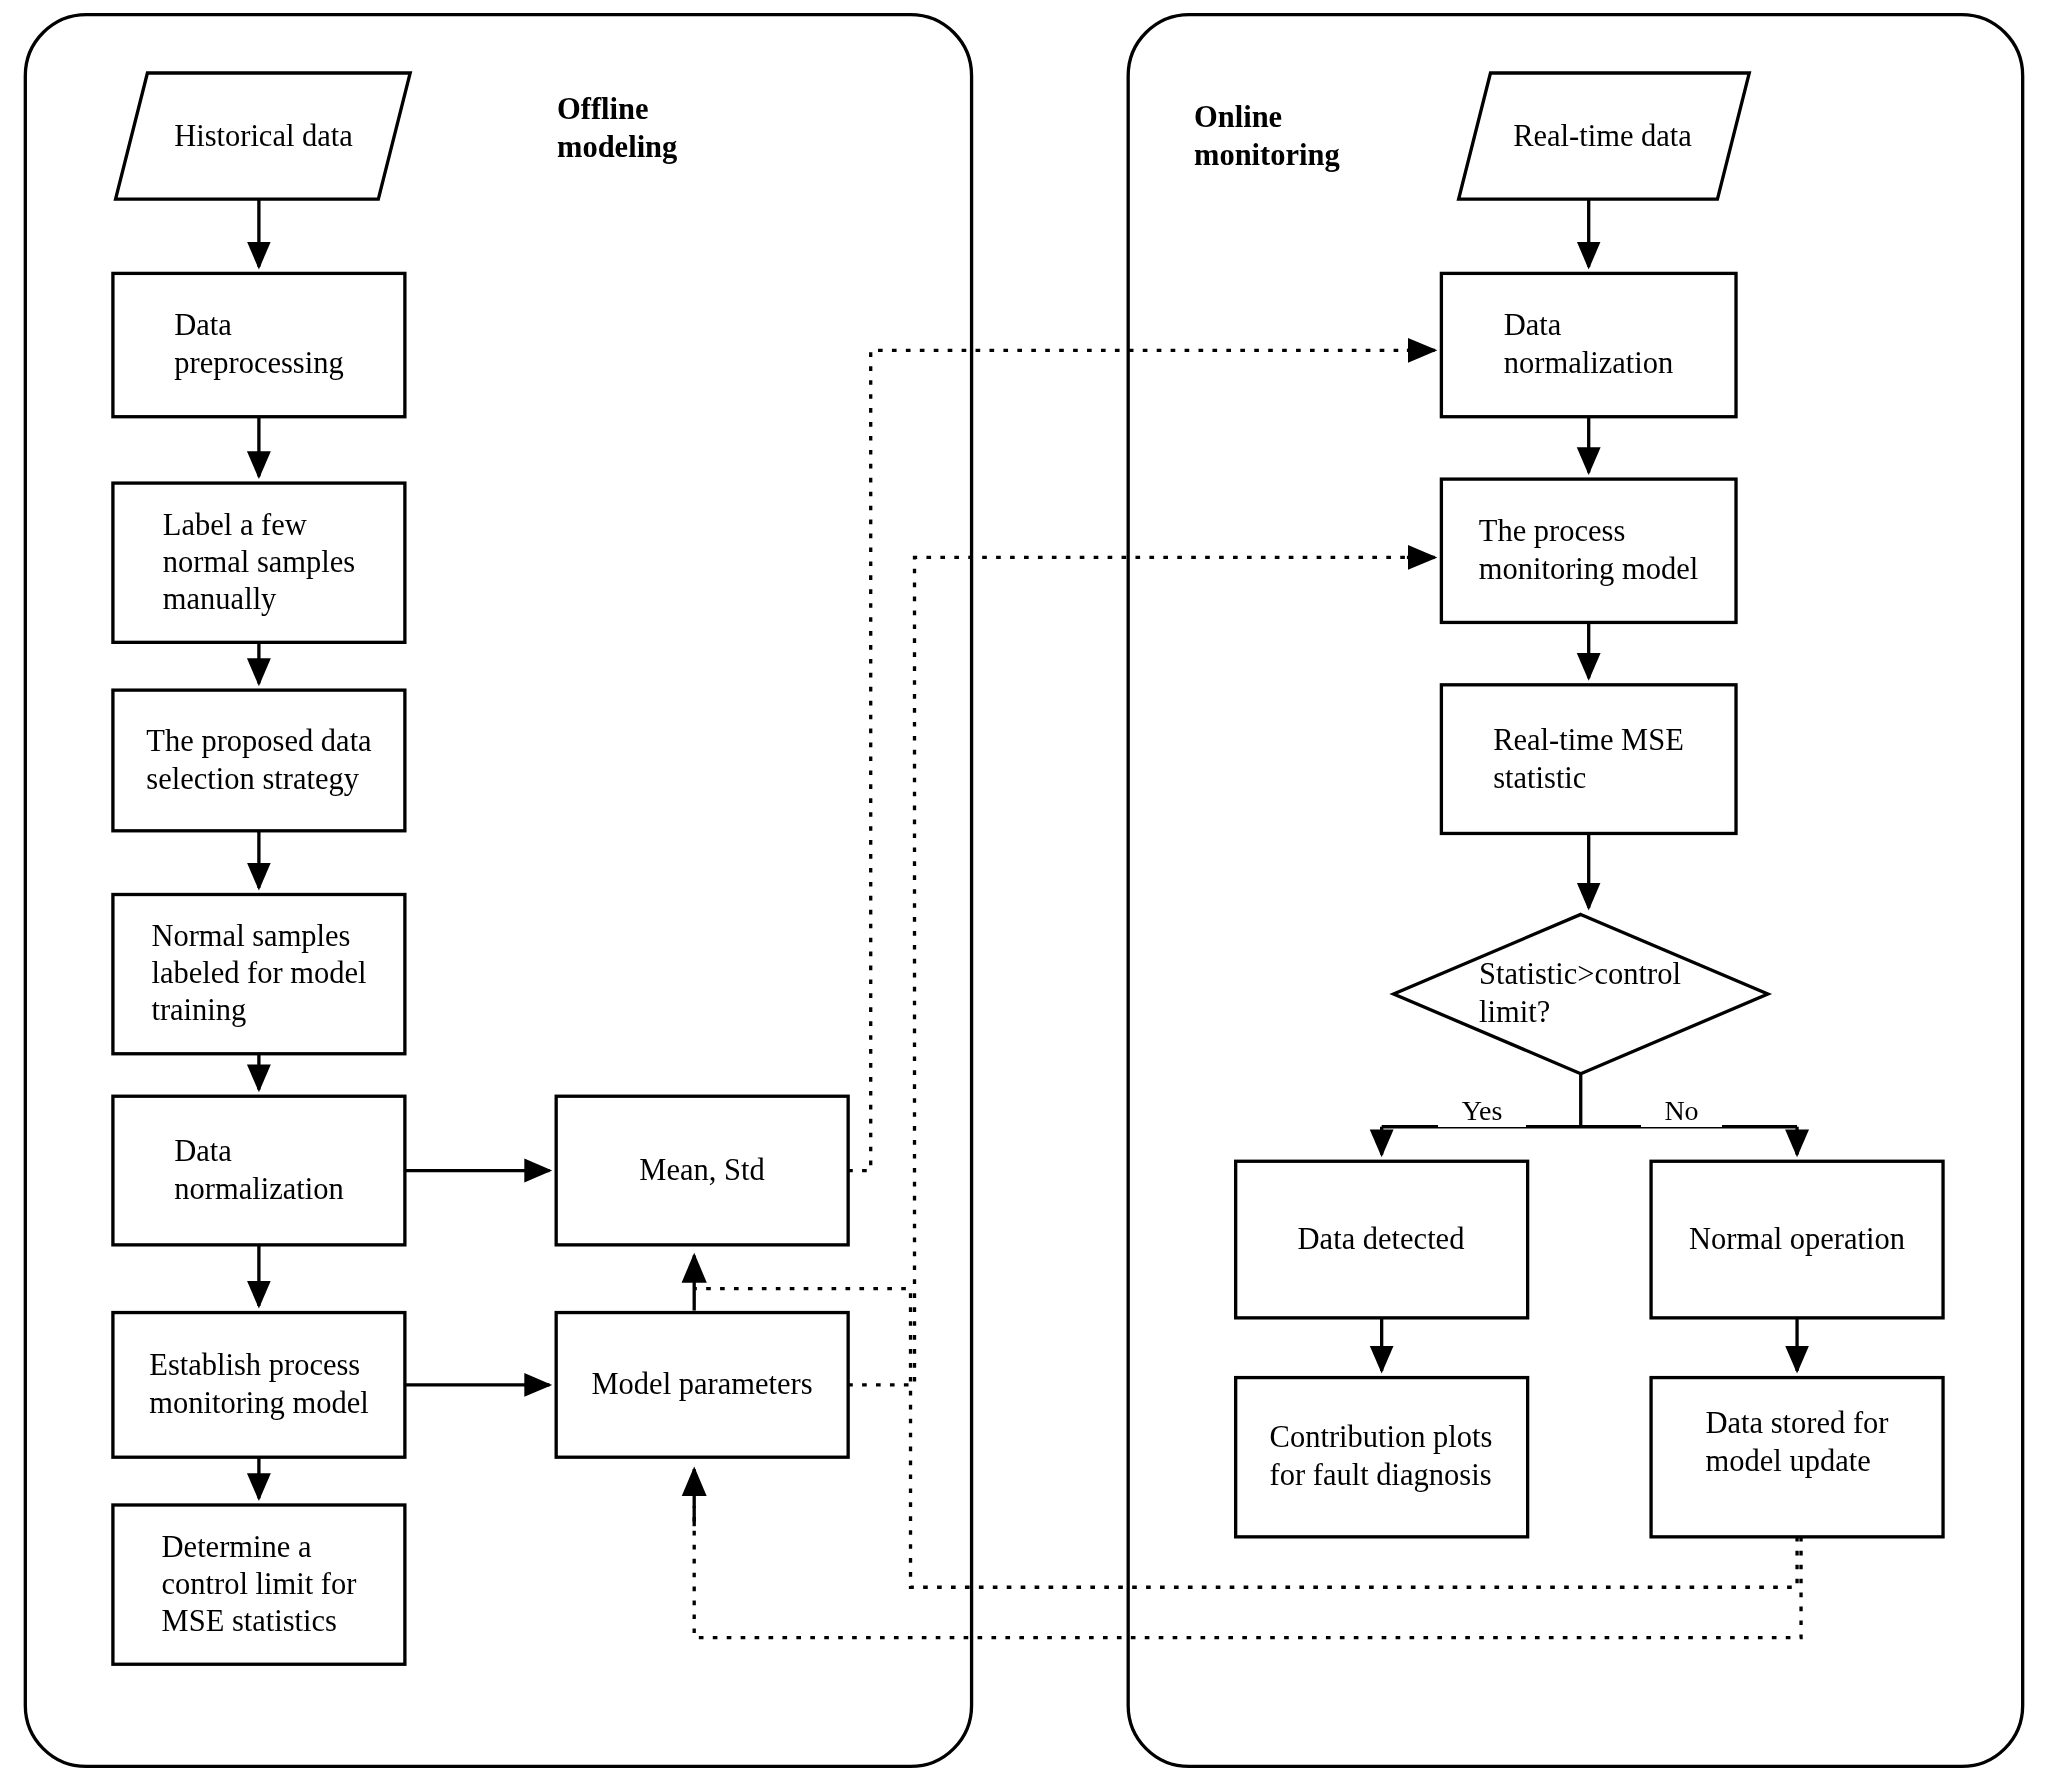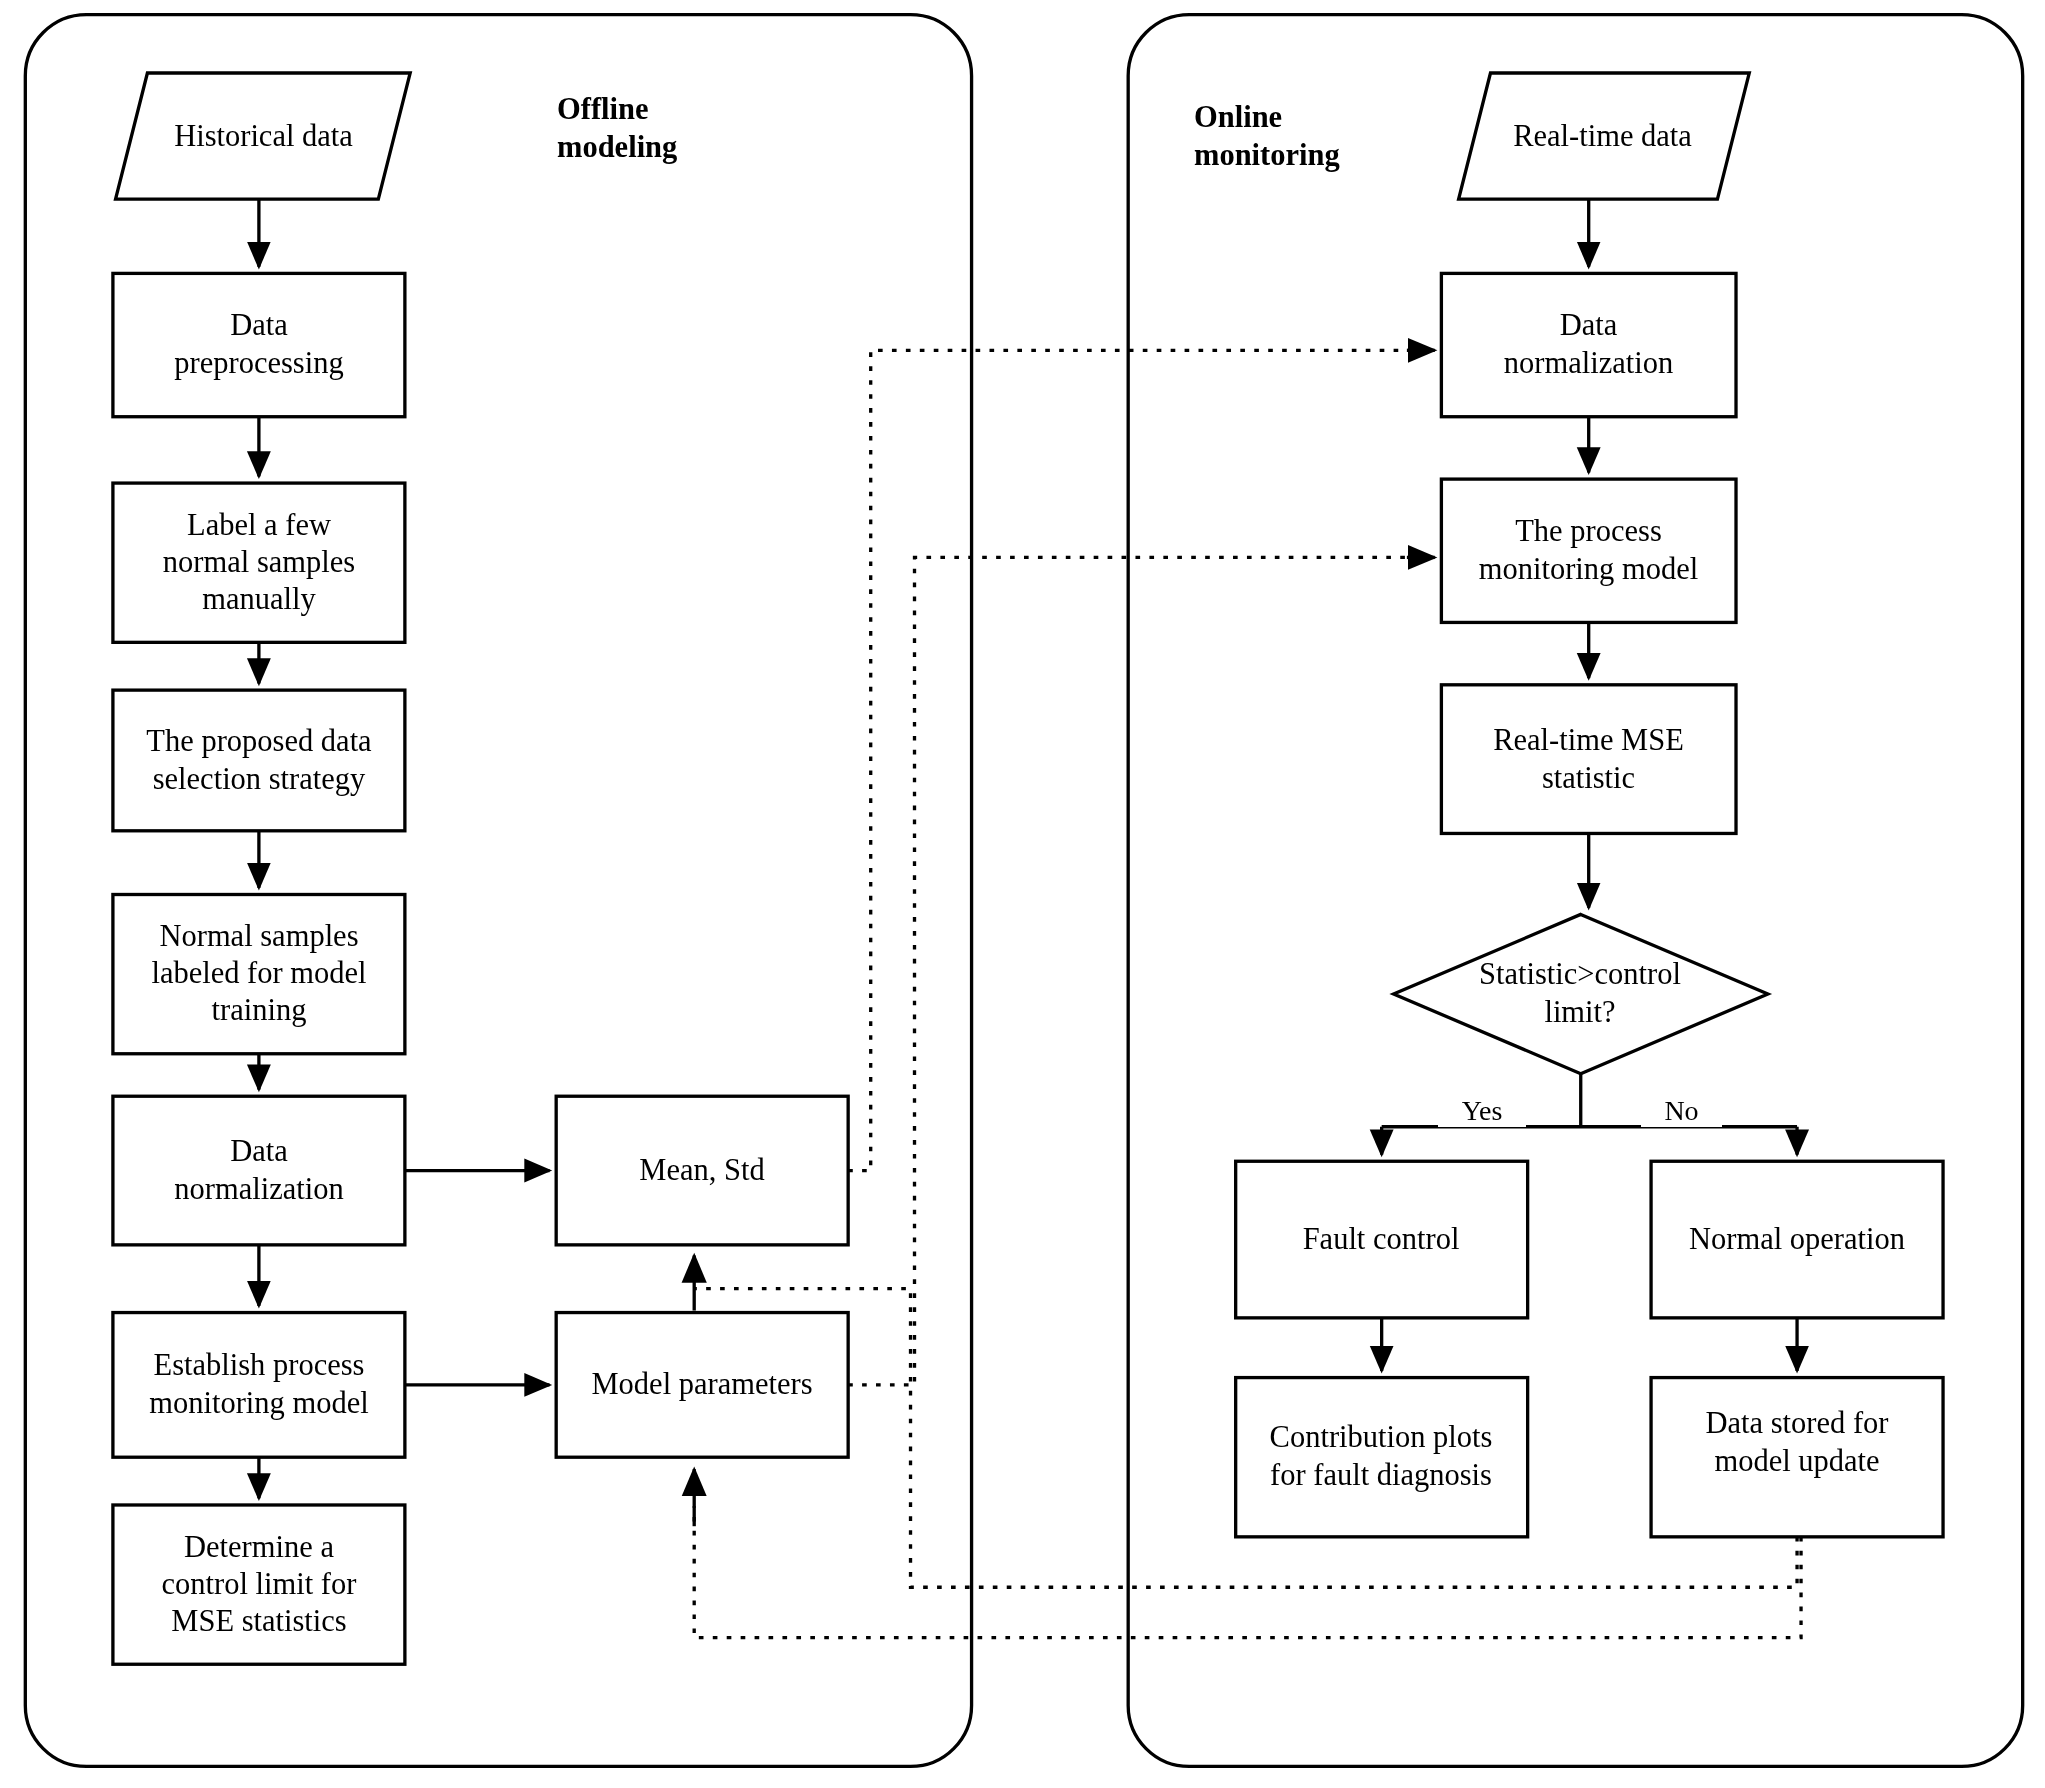--- a/index.html
+++ b/index.html
@@ -20,21 +20,21 @@
     left: 0;
     top: 0;
     width: 2046px;
     height: 1789px;
   }
   .node-label {
     position: absolute;
     display: flex;
     align-items: center;
     justify-content: center;
-    text-align: center;
+    text-align: left;
     color: #000;
     font-size: 30.5px;
     line-height: 1.22;
     font-family: "Liberation Serif", "DejaVu Serif", serif;
     pointer-events: none;
     white-space: pre-line;
   }
   .panel-title {
     position: absolute;
     color: #000;
@@ -187,21 +187,21 @@
 
   <div class="node-label" style="left:1460px; top:100px; width:285px; height:73px;">Real-time data</div>
   <div class="node-label" style="left:1441px; top:273px; width:295px; height:143px;">Data
 normalization</div>
   <div class="node-label" style="left:1441px; top:479px; width:295px; height:143px;">The process
 monitoring model</div>
   <div class="node-label" style="left:1441px; top:685px; width:295px; height:149px;">Real-time MSE
 statistic</div>
   <div class="node-label" style="left:1421px; top:937px; width:318px; height:113px;">Statistic&gt;control
 limit?</div>
-  <div class="node-label" style="left:1235px; top:1161px; width:292px; height:157px;">Fault control</div>
+  <div class="node-label" style="left:1235px; top:1161px; width:292px; height:157px;">Data detected</div>
   <div class="node-label" style="left:1651px; top:1161px; width:292px; height:157px;">Normal operation</div>
   <div class="node-label" style="left:1235px; top:1377px; width:292px; height:159px;">Contribution plots
 for fault diagnosis</div>
   <div class="node-label" style="left:1651px; top:1377px; width:292px; height:131px;">Data stored for
 model update</div>
 
   <div class="edge-label" style="left:1438px; top:1095px; width:80px;">Yes</div>
   <div class="edge-label" style="left:1641px; top:1095px; width:73px;">No</div>
 
 </div>

